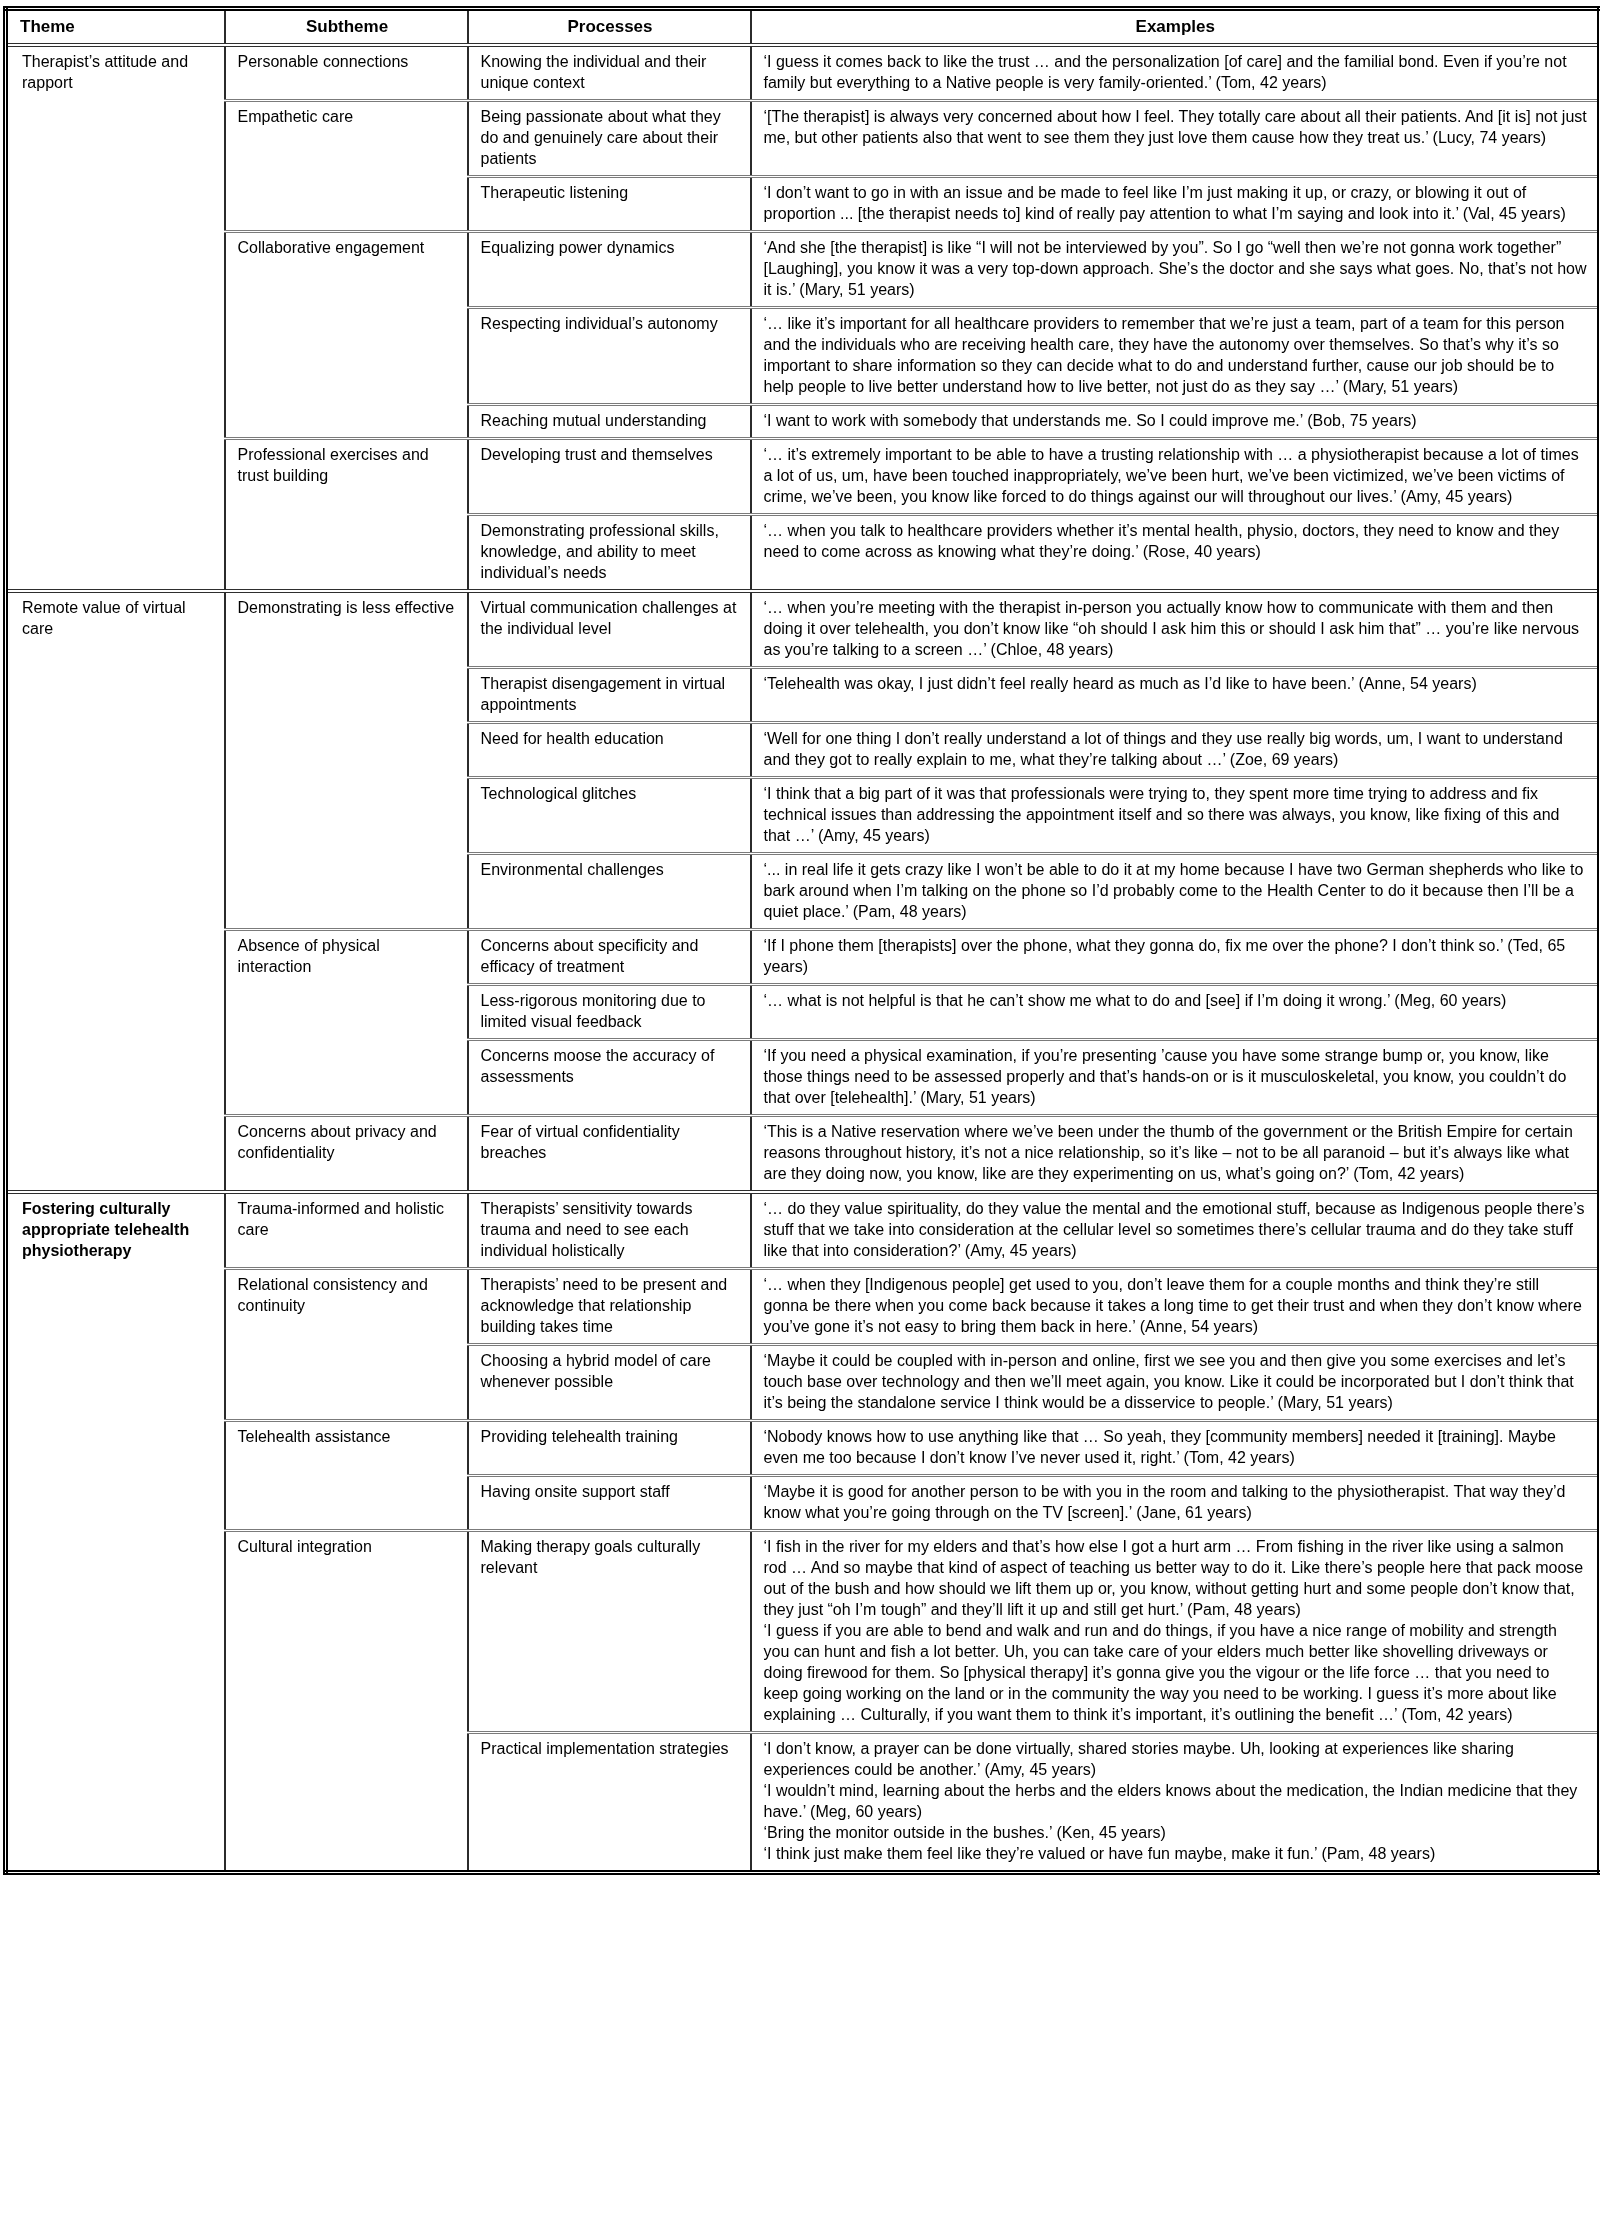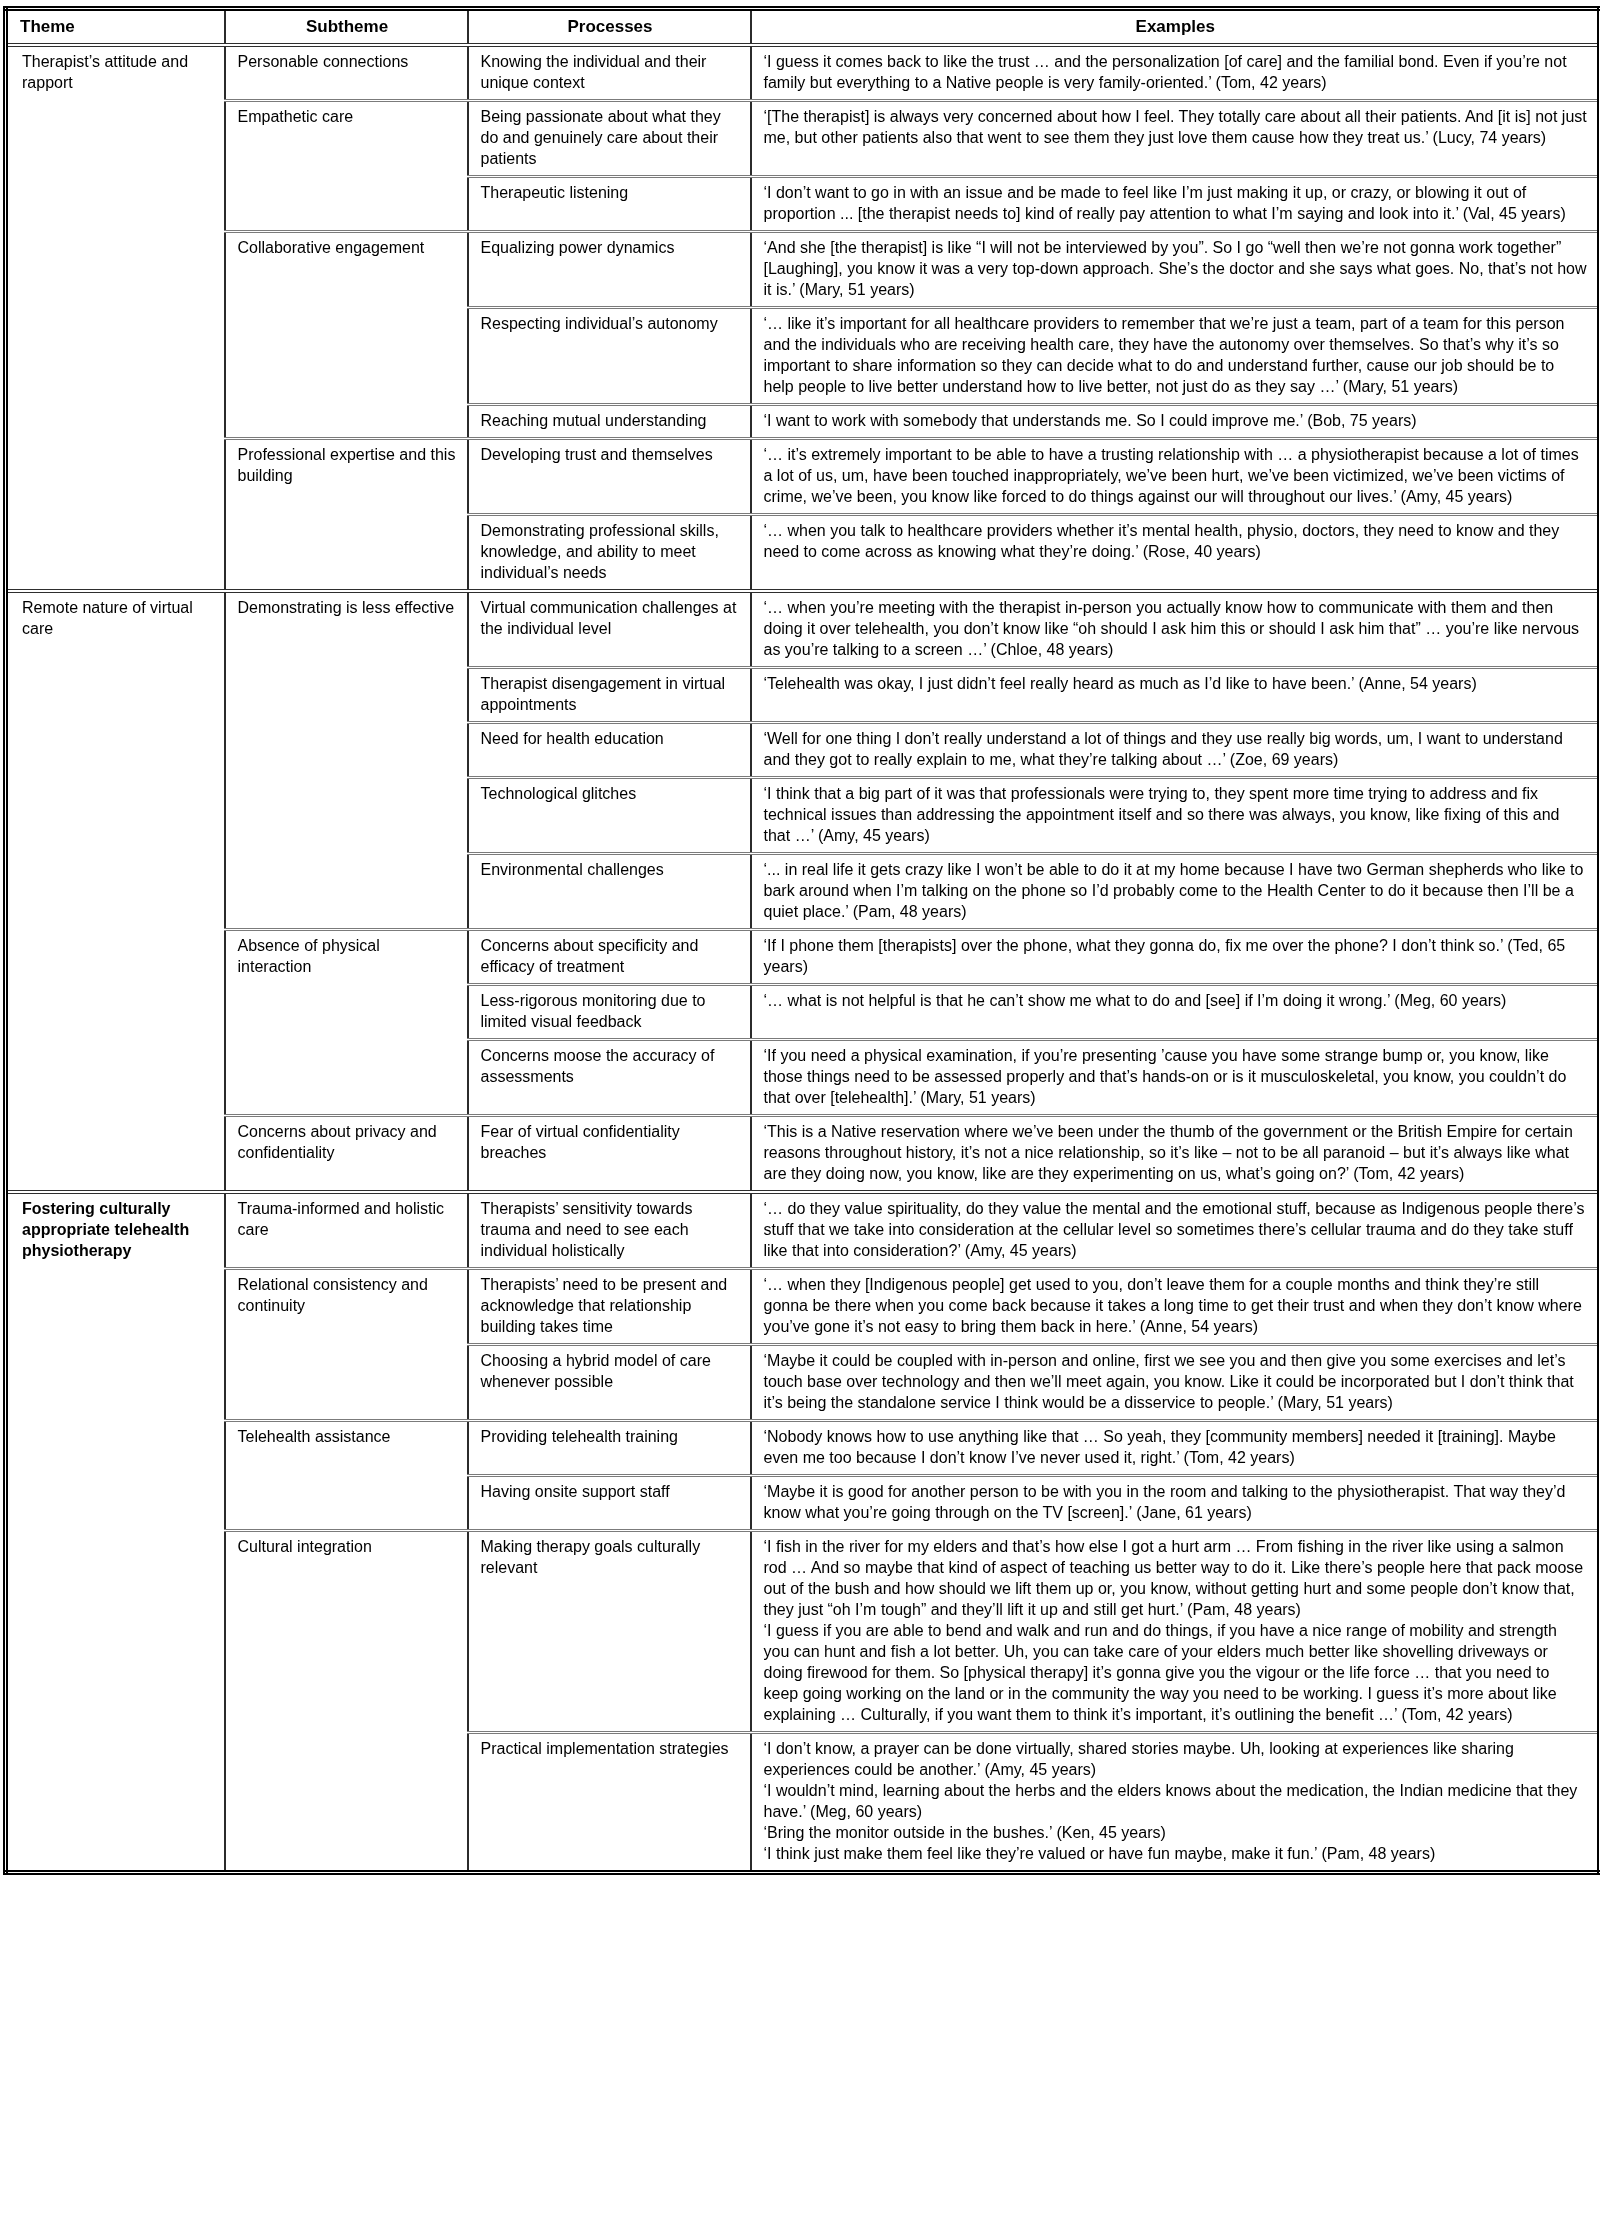--- a/index.html
+++ b/index.html
@@ -90,34 +90,34 @@
             <div>‘… like it’s important for all healthcare providers to remember that we’re just a team, part of a team for this person and the individuals who are receiving health care, they have the autonomy over themselves. So that’s why it’s so important to share information so they can decide what to do and understand further, cause our job should be to help people to live better understand how to live better, not just do as they say …’ (Mary, 51 years)</div>
           </td>
         </tr>
         <tr class="subrow">
           <td class="process-cell">Reaching mutual understanding</td>
           <td class="examples-cell">
             <div>‘I want to work with somebody that understands me. So I could improve me.’ (Bob, 75 years)</div>
           </td>
         </tr>
         <tr class="subrow">
-          <td rowspan="2" class="subtheme-cell">Professional expertise and this building</td>
+          <td rowspan="2" class="subtheme-cell">Professional exercises and trust building</td>
           <td class="process-cell">Developing trust and themselves</td>
           <td class="examples-cell">
             <div>‘… it’s extremely important to be able to have a trusting relationship with … a physiotherapist because a lot of times a lot of us, um, have been touched inappropriately, we’ve been hurt, we’ve been victimized, we’ve been victims of crime, we’ve been, you know like forced to do things against our will throughout our lives.’ (Amy, 45 years)</div>
           </td>
         </tr>
         <tr class="subrow">
           <td class="process-cell">Demonstrating professional skills, knowledge, and ability to meet individual’s needs</td>
           <td class="examples-cell">
             <div>‘… when you talk to healthcare providers whether it’s mental health, physio, doctors, they need to know and they need to come across as knowing what they’re doing.’ (Rose, 40 years)</div>
           </td>
         </tr>
         <tr class="theme-start">
-          <td rowspan="9" class="theme-cell">Remote nature of virtual care</td>
+          <td rowspan="9" class="theme-cell">Remote value of virtual care</td>
           <td rowspan="5" class="subtheme-cell">Demonstrating is less effective</td>
           <td class="process-cell">Virtual communication challenges at the individual level</td>
           <td class="examples-cell">
             <div>‘… when you’re meeting with the therapist in-person you actually know how to communicate with them and then doing it over telehealth, you don’t know like “oh should I ask him this or should I ask him that” … you’re like nervous as you’re talking to a screen …’ (Chloe, 48 years)</div>
           </td>
         </tr>
         <tr class="subrow">
           <td class="process-cell">Therapist disengagement in virtual appointments</td>
           <td class="examples-cell">
             <div>‘Telehealth was okay, I just didn’t feel really heard as much as I’d like to have been.’ (Anne, 54 years)</div>

